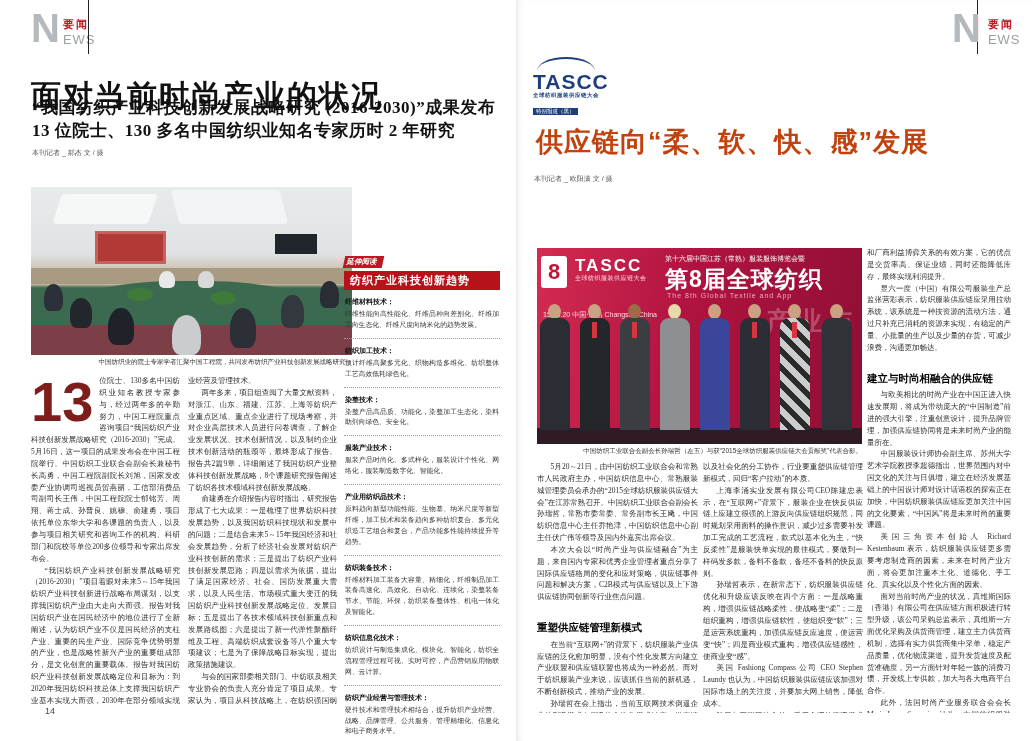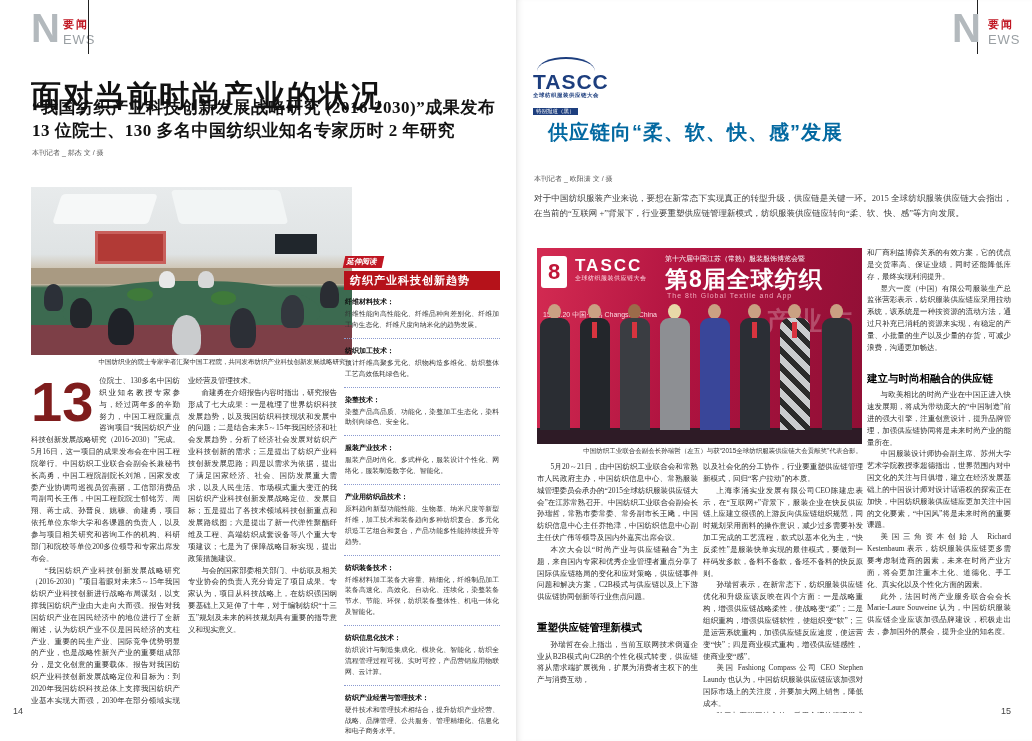--- a/index.html
+++ b/index.html
@@ -44,30 +44,30 @@
   .sidebar{position:absolute;left:344px;top:250px;width:156px;}
   .sb-tag{display:inline-block;background:#c01622;color:#fff;font-size:7.5px;font-weight:bold;
           padding:1px 6px 1px 3px;transform:skewX(-12deg);}
   .sb-banner{margin-top:3px;background:#b5121a;color:#fff;font-size:11px;font-weight:bold;
              letter-spacing:1px;padding:2px 6px;}
   .sidebar .sec{padding:7px 1px;border-bottom:1px dotted #8c9bd0;}
   .sidebar .sec:last-child{border-bottom:none;}
   .sec-head{font-size:7px;font-weight:bold;color:#111;margin-bottom:2px;}
   .sec-body{font-size:6.8px;line-height:1.6;color:#333;text-align:justify;font-family:"Liberation Serif",serif;}
 
-  .pagenum{position:absolute;top:706px;font-size:9px;color:#444;}
+  .pagenum{position:absolute;top:706px;font-size:9px;color:#444;margin-left:32px;}
 
   
   .logo{position:absolute;left:17px;top:57px;}
   .logo-arc{width:58px;height:12px;border:2px solid #1d3e7e;border-bottom:none;border-left:none;border-right:none;
             border-radius:50% 50% 0 0/100% 100% 0 0;margin-left:4px;}
   .logo-word{font-size:21px;font-weight:bold;color:#1d3e7e;letter-spacing:1px;line-height:1;}
   .logo-sub1{font-size:5.5px;color:#1d3e7e;font-weight:bold;letter-spacing:.5px;}
   .logo-sub2{display:inline-block;background:#1d3e7e;color:#fff;font-size:5.5px;padding:0 3px;margin-top:1px;}
-  .r-title{position:absolute;left:32px;top:106px;font-size:20px;font-weight:bold;color:#0369a1;letter-spacing:1px;}
+  .r-title{position:absolute;left:20px;top:106px;font-size:27px;font-weight:bold;color:#c2410c;letter-spacing:1px;}
   .r-sub{position:absolute;left:18px;top:147px;font-size:14px;font-weight:bold;color:#111;}
   .r-intro{position:absolute;left:18px;top:191px;width:478px;font-size:8.5px;line-height:1.75;color:#3c3c3c;
            text-align:justify;font-family:"Liberation Serif",serif;}
 
   .photo2{left:21px;top:248px;width:325px;height:196px;background:linear-gradient(100deg,#d42b52,#b01340 45%,#8f0f35);}
   .p2-logo-box{position:absolute;left:4px;top:8px;width:26px;height:32px;background:#fff;border-radius:3px;
                color:#c01638;font-weight:bold;font-size:22px;text-align:center;line-height:32px;}
   .p2-tascc{position:absolute;left:38px;top:8px;color:#fff;font-weight:bold;font-size:17px;letter-spacing:2px;}
   .p2-tsub{position:absolute;left:38px;top:26px;color:#ffdbe4;font-size:6px;letter-spacing:.5px;}
   .p2-topline{position:absolute;left:128px;top:6px;color:#fff;font-size:7px;white-space:nowrap;}
@@ -131,20 +131,21 @@
     <div class="col bodytext" style="left:31px;top:375px;width:149px;height:330px;">
       <div class="dropcap">13</div>
       <p class="para cont">位院士、130多名中国纺织业知名教授专家参与，经过两年多的辛勤努力，中国工程院重点咨询项目“我国纺织产业科技创新发展战略研究（2016-2030）”完成。5月16日，这一项目的成果发布会在中国工程院举行。中国纺织工业联合会副会长兼秘书长高勇，中国工程院副院长刘旭，国家发改委产业协调司巡视员贺燕丽，工信部消费品司副司长王伟，中国工程院院士郁铭芳、周翔、蒋士成、孙晋良、姚穆、俞建勇，项目依托单位东华大学和各课题的负责人，以及参与项目相关研究和咨询工作的机构、科研部门和院校等单位200多位领导和专家出席发布会。</p>
       <div>
           <p class="para">“我国纺织产业科技创新发展战略研究（2016-2030）”项目着眼对未来5～15年我国纺织产业科技创新进行战略布局谋划，以支撑我国纺织产业由大走向大而强。报告对我国纺织产业在国民经济中的地位进行了全新阐述，认为纺织产业不仅是国民经济的支柱产业、重要的民生产业、国际竞争优势明显的产业，也是战略性新兴产业的重要组成部分，是文化创意的重要载体。报告对我国纺织产业科技创新发展战略定位和目标为：到2020年我国纺织科技总体上支撑我国纺织产业基本实现大而强，2030年在部分领域实现引领世界的目标。</p>
         </div>
     </div>
     <div class="col bodytext" style="left:188px;top:375px;width:149px;height:330px;">
       <div>
           <p class="para cont">业经营及管理技术。</p>
+          <p class="para">两年多来，项目组查阅了大量文献资料，对浙江、山东、福建、江苏、上海等纺织产业重点区域、重点企业进行了现场考察，并对企业高层技术人员进行问卷调查，了解企业发展状况、技术创新情况，以及制约企业技术创新活动的瓶颈等，最终形成了报告。报告共2篇9章，详细阐述了我国纺织产业整体科技创新发展战略，8个课题研究报告阐述了纺织各技术领域科技创新发展战略。</p>
           <p class="para">俞建勇在介绍报告内容时指出，研究报告形成了七大成果：一是梳理了世界纺织科技发展趋势，以及我国纺织科技现状和发展中的问题；二是结合未来5～15年我国经济和社会发展趋势，分析了经济社会发展对纺织产业科技创新的需求；三是提出了纺织产业科技创新发展思路；四是以需求为依据，提出了满足国家经济、社会、国防发展重大需求，以及人民生活、市场模式重大变迁的我国纺织产业科技创新发展战略定位、发展目标；五是提出了各技术领域科技创新重点和发展路线图；六是提出了新一代弹性聚酯纤维及工程、高端纺织成套设备等八个重大专项建议；七是为了保障战略目标实现，提出政策措施建议。</p>
           <p class="para">与会的国家部委相关部门、中纺联及相关专业协会的负责人充分肯定了项目成果。专家认为，项目从科技战略上，在纺织强国纲要基础上又延伸了十年，对于编制纺织“十三五”规划及未来的科技规划具有重要的指导意义和现实意义。</p>
         </div>
     </div>
 
     <div class="sidebar">
       <div class="sb-tag">延伸阅读</div>
       <div class="sb-banner">纺织产业科技创新趋势</div>
       <div>
           <div class="sec">
@@ -198,21 +199,20 @@
 
     <div class="logo">
       <div class="logo-arc"></div>
       <div class="logo-word">TASCC</div>
       <div class="logo-sub1">全球纺织服装供应链大会</div>
       <div class="logo-sub2">特别报道（黑）</div>
     </div>
 
     <h1 class="r-title">供应链向“柔、软、快、感”发展</h1>
     <div class="byline" style="left:18px;top:174px">本刊记者 _ 欧阳潇 文 / 摄</div>
-    <div class="r-intro">对于中国纺织服装产业来说，要想在新常态下实现真正的转型升级，供应链是关键一环。2015 全球纺织服装供应链大会指出，在当前的“互联网 +”背景下，行业要重塑供应链管理新模式，纺织服装供应链应转向“柔、软、快、感”等方向发展。</div>
 
     <div class="photo photo2">
       <div class="p2-logo-box">8</div>
       <div class="p2-tascc">TASCC</div>
       <div class="p2-tsub">全球纺织服装供应链大会</div>
       <div class="p2-topline">第十六届中国江苏（常熟）服装服饰博览会暨</div>
       <div class="p2-big">第8届全球纺织</div>
       <div class="p2-en">The 8th Global Textile and App</div>
       <div class="p2-date">15.05.20 中国·常熟 Changshu·China</div>
       <div class="p2-ghost">产业与</div>
@@ -254,39 +254,41 @@
           <div class="pbody" style="background:#2f3237"></div>
         </div>
     </div>
     <div class="caption r-caption">中国纺织工业联合会副会长孙瑞哲（左五）与获“2015全球纺织服装供应链大会贡献奖”代表合影。</div>
 
     <div class="col bodytext rcol" style="left:21px;top:461px;width:161px;height:252px;">
       <div>
           <p class="para">5月20～21日，由中国纺织工业联合会和常熟市人民政府主办，中国纺织信息中心、常熟服装城管理委员会承办的“2015全球纺织服装供应链大会”在江苏常熟召开。中国纺织工业联合会副会长孙瑞哲，常熟市委常委、常务副市长王飏，中国纺织信息中心主任乔艳津，中国纺织信息中心副主任伏广伟等领导及国内外嘉宾出席会议。</p>
           <p class="para">本次大会以“时尚产业与供应链融合”为主题，来自国内专家和优秀企业管理者重点分享了国际供应链格局的变化和应对策略，供应链事件问题和解决方案，C2B模式与供应链以及上下游供应链协同创新等行业焦点问题。</p>
           <h3 class="subhead">重塑供应链管理新模式</h3>
+          <p class="para">在当前“互联网+”的背景下，纺织服装产业供应链的泛化愈加明显，没有个性化发展方向建立产业联盟和供应链联盟也将成为一种必然。而对于纺织服装产业来说，应该抓住当前的新机遇，不断创新模式，推动产业的发展。</p>
           <p class="para">孙瑞哲在会上指出，当前互联网技术倒逼企业从B2B模式向C2B的个性化模式转变，供应链将从需求端扩展视角，扩展为消费者主权下的生产与消费互动，</p>
         </div>
     </div>
     <div class="col bodytext rcol" style="left:187px;top:461px;width:160px;height:252px;">
       <div>
           <p class="para cont">以及社会化的分工协作，行业要重塑供应链管理新模式，回归“客户拉动”的本质。</p>
           <p class="para">上海李涌实业发展有限公司CEO陈建忠表示，在“互联网+”背景下，服装企业在快反供应链上应建立很强的上游反向供应链组织规范，同时规划采用面料的操作意识，减少过多需要补发加工完成的工艺流程，款式以基本化为主，“快反柔性”是服装快单实现的最佳模式，要做到一样码发多款，备料不备款，备坯不备料的快反原则。</p>
           <p class="para">孙瑞哲表示，在新常态下，纺织服装供应链优化和升级应该反映在四个方面：一是战略重构，增强供应链战略柔性，使战略变“柔”；二是组织重构，增强供应链软性，使组织变“软”；三是运营系统重构，加强供应链反应速度，使运营变“快”；四是商业模式重构，增强供应链感性，使商业变“感”。</p>
           <p class="para">美国 Fashiong Compass 公司 CEO Stephen Laundy 也认为，中国纺织服装供应链应该加强对国际市场上的关注度，并要加大网上销售，降低成本。</p>
           <p class="para">除了与互联网结合外，采用合理的管理模式对于纺织服装供应链来说也至关重要。</p>
         </div>
     </div>
     <div class="col bodytext rcol" style="left:351px;top:247px;width:144px;height:466px;">
       <div>
           <p class="para cont">和厂商利益博弈关系的有效方案，它的优点是交货率高、保证业绩，同时还能降低库存，最终实现利润提升。</p>
           <p class="para">昱六一度（中国）有限公司服装生产总监张营彩表示，纺织服装供应链应采用拉动系统，该系统是一种按资源的流动方法，通过只补充已消耗的资源来实现，有稳定的产量、小批量的生产以及少量的存货，可减少浪费，沟通更加畅达。</p>
           <h3 class="subhead">建立与时尚相融合的供应链</h3>
           <p class="para">与欧美相比的时尚产业在中国正进入快速发展期，将成为带动庞大的“中国制造”前进的强大引擎，注重创意设计，提升品牌管理，加强供应链协同将是未来时尚产业的能量所在。</p>
           <p class="para">中国服装设计师协会副主席、苏州大学艺术学院教授李超德指出，世界范围内对中国文化的关注与日俱增，建立在经济发展基础上的中国设计师对设计话语权的探索正在加快，中国纺织服装供应链应更加关注中国的文化要素，“中国风”将是未来时尚的重要课题。</p>
           <p class="para">美国三角资本创始人 Richard Kestenbaum 表示，纺织服装供应链更多需要考虑制造商的因素，未来在时尚产业方面，将会更加注重本土化、道德化、手工化、真实化以及个性化方面的因素。</p>
+          <p class="para">面对当前时尚产业的状况，真维斯国际（香港）有限公司在供应链方面积极进行转型升级，该公司采购总监表示，真维斯一方面优化采购及供货商管理，建立主力供货商机制，选择有实力供货商集中采单，稳定产品质量，优化物流渠道，提升发货速度及配货准确度，另一方面针对年轻一族的消费习惯，开发线上专供款，加大与各大电商平台合作。</p>
           <p class="para">此外，法国时尚产业服务联合会会长 Marie-Laure Souweine 认为，中国纺织服装供应链企业应该加强品牌建设，积极走出去，参加国外的展会，提升企业的知名度。</p>
         </div>
     </div>
 
     <div class="pagenum" style="left:485px">15</div>
   </div>
 </div>
 
 </body></html>

